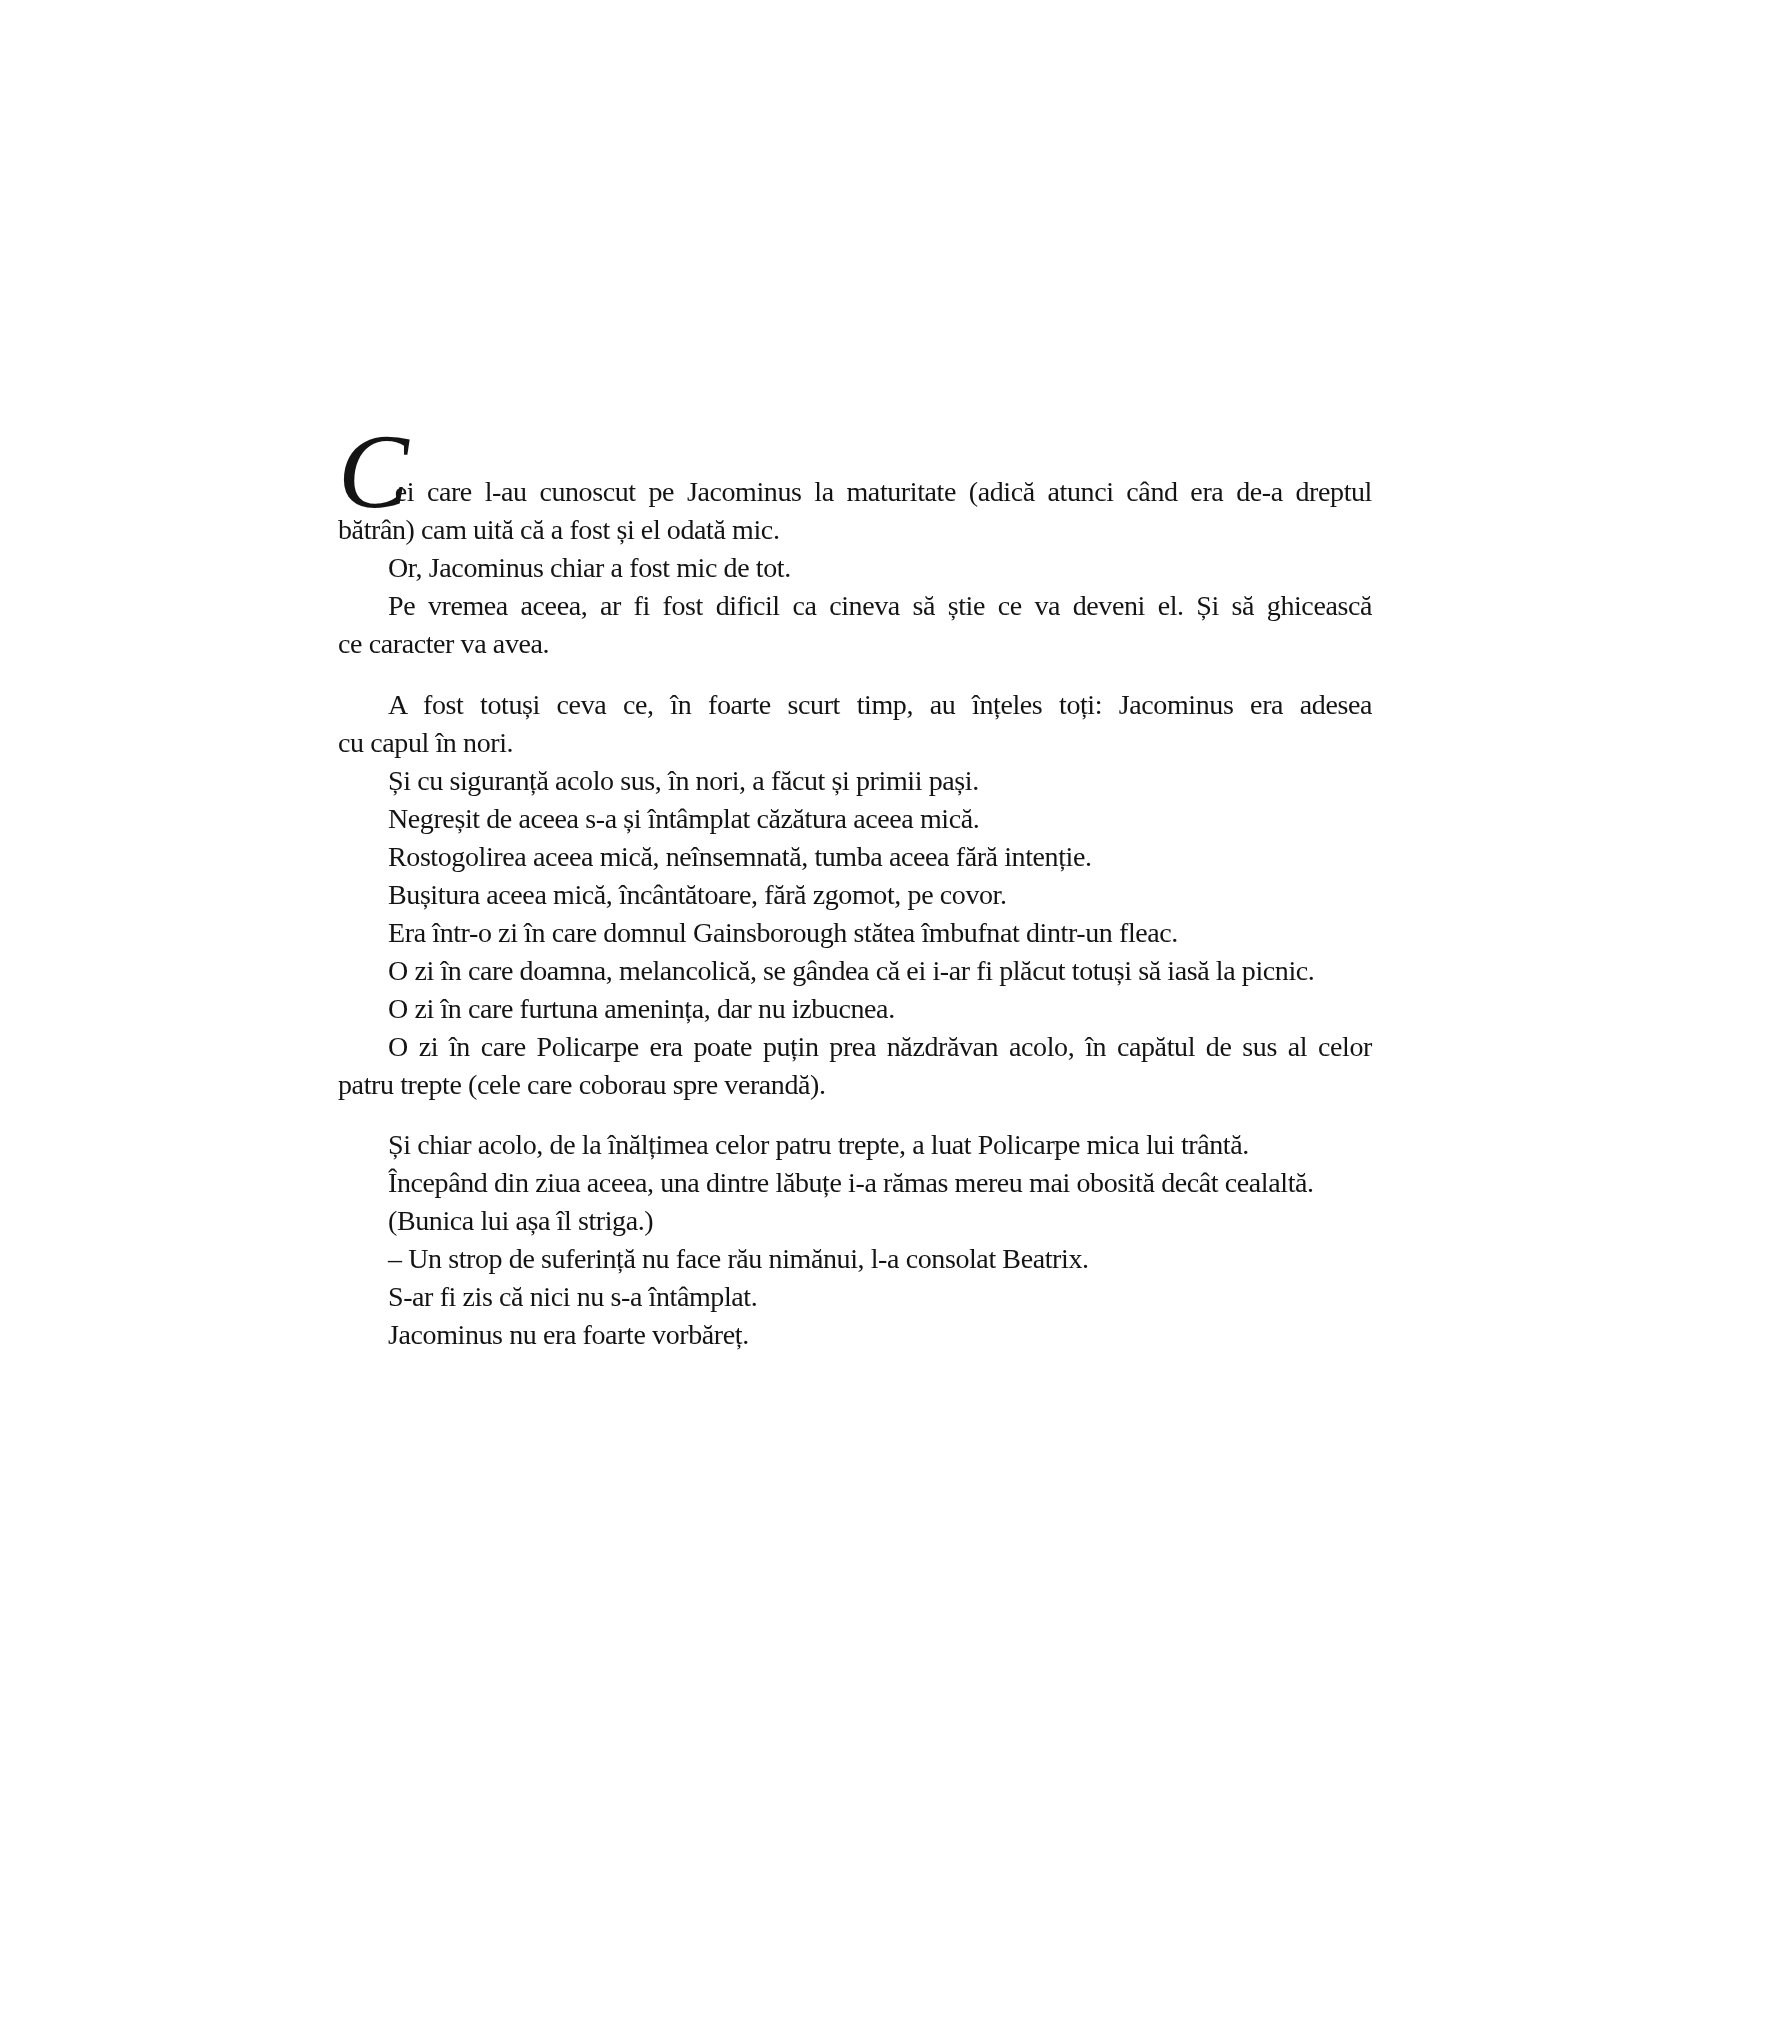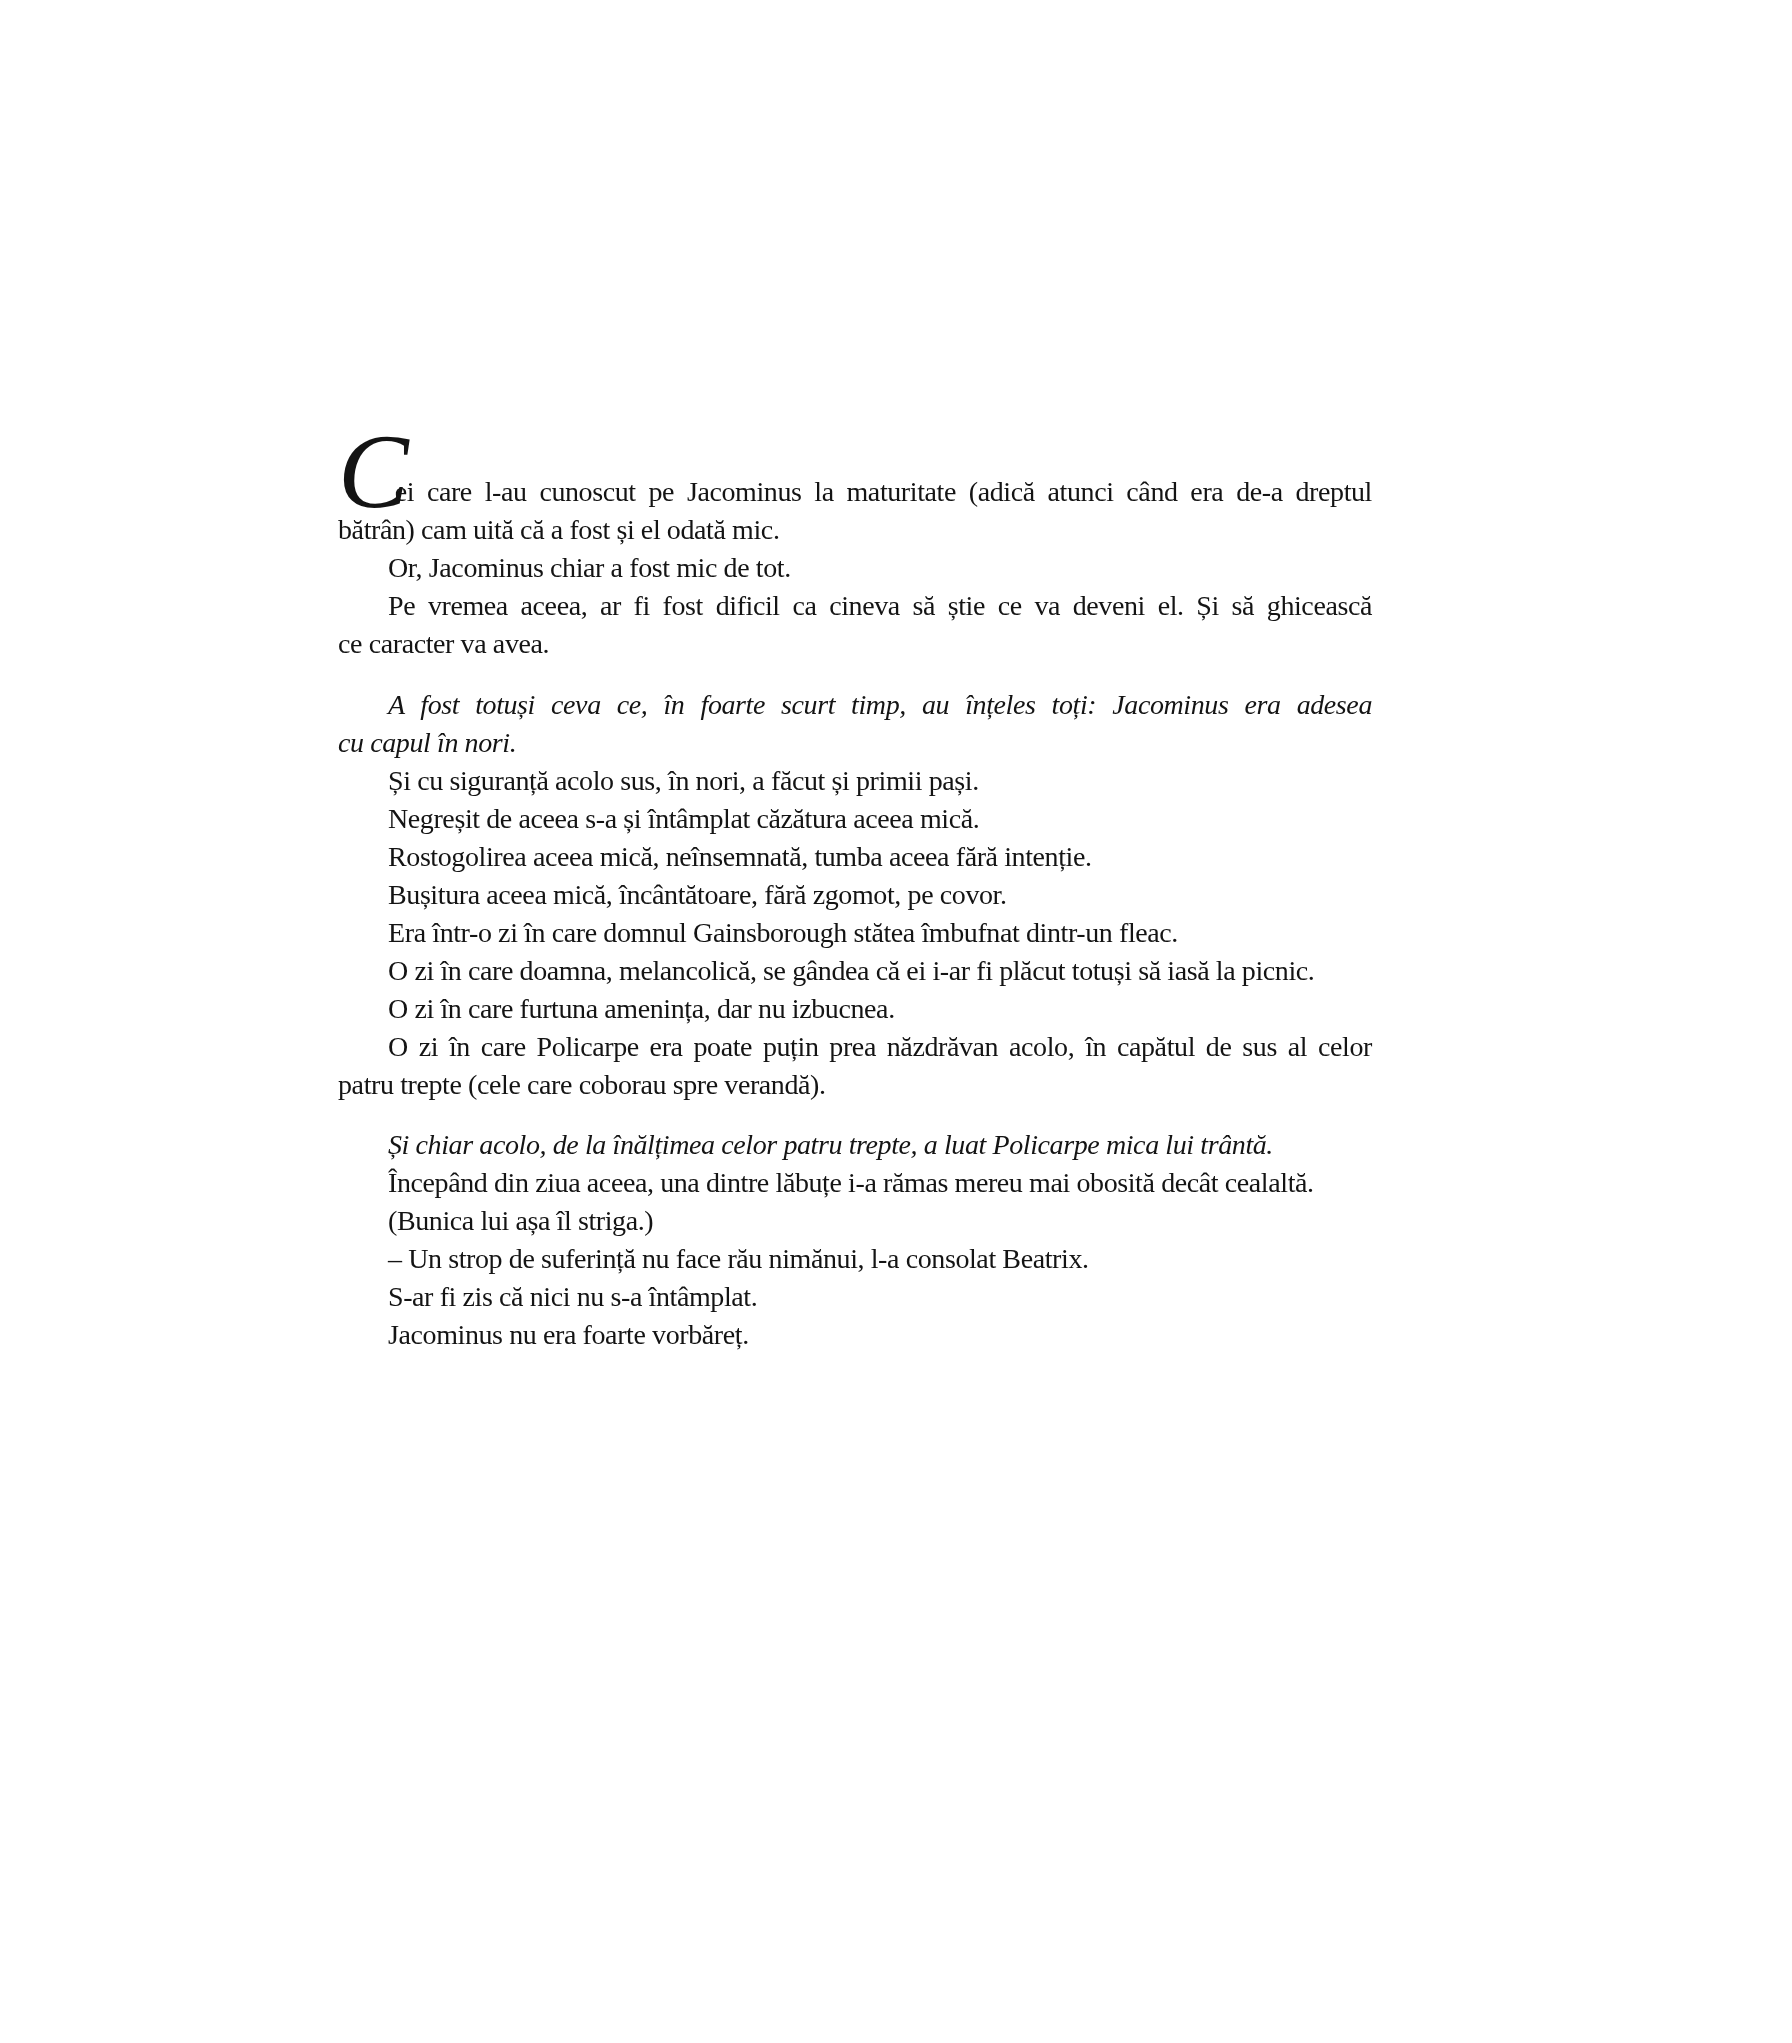--- a/index.html
+++ b/index.html
@@ -18,21 +18,21 @@
   .text-column {
     position: absolute;
     left: 338px;
     top: 472px;
     width: 1034px;
     font-size: 28px;
     line-height: 38px;
     letter-spacing: -0.4px;
   }
   .para { margin: 0; }
-  .para.gap { margin-top: 22.6px; font-style: italic; }
+  .para.gap { margin-top: 22.6px; }
   .para.indent .line:first-child { padding-left: 50px; }
   .line {
     display: block;
   }
   .line.last {
     text-align: left;
     white-space: nowrap;
   }
   .line.fill {
     text-align: justify;

